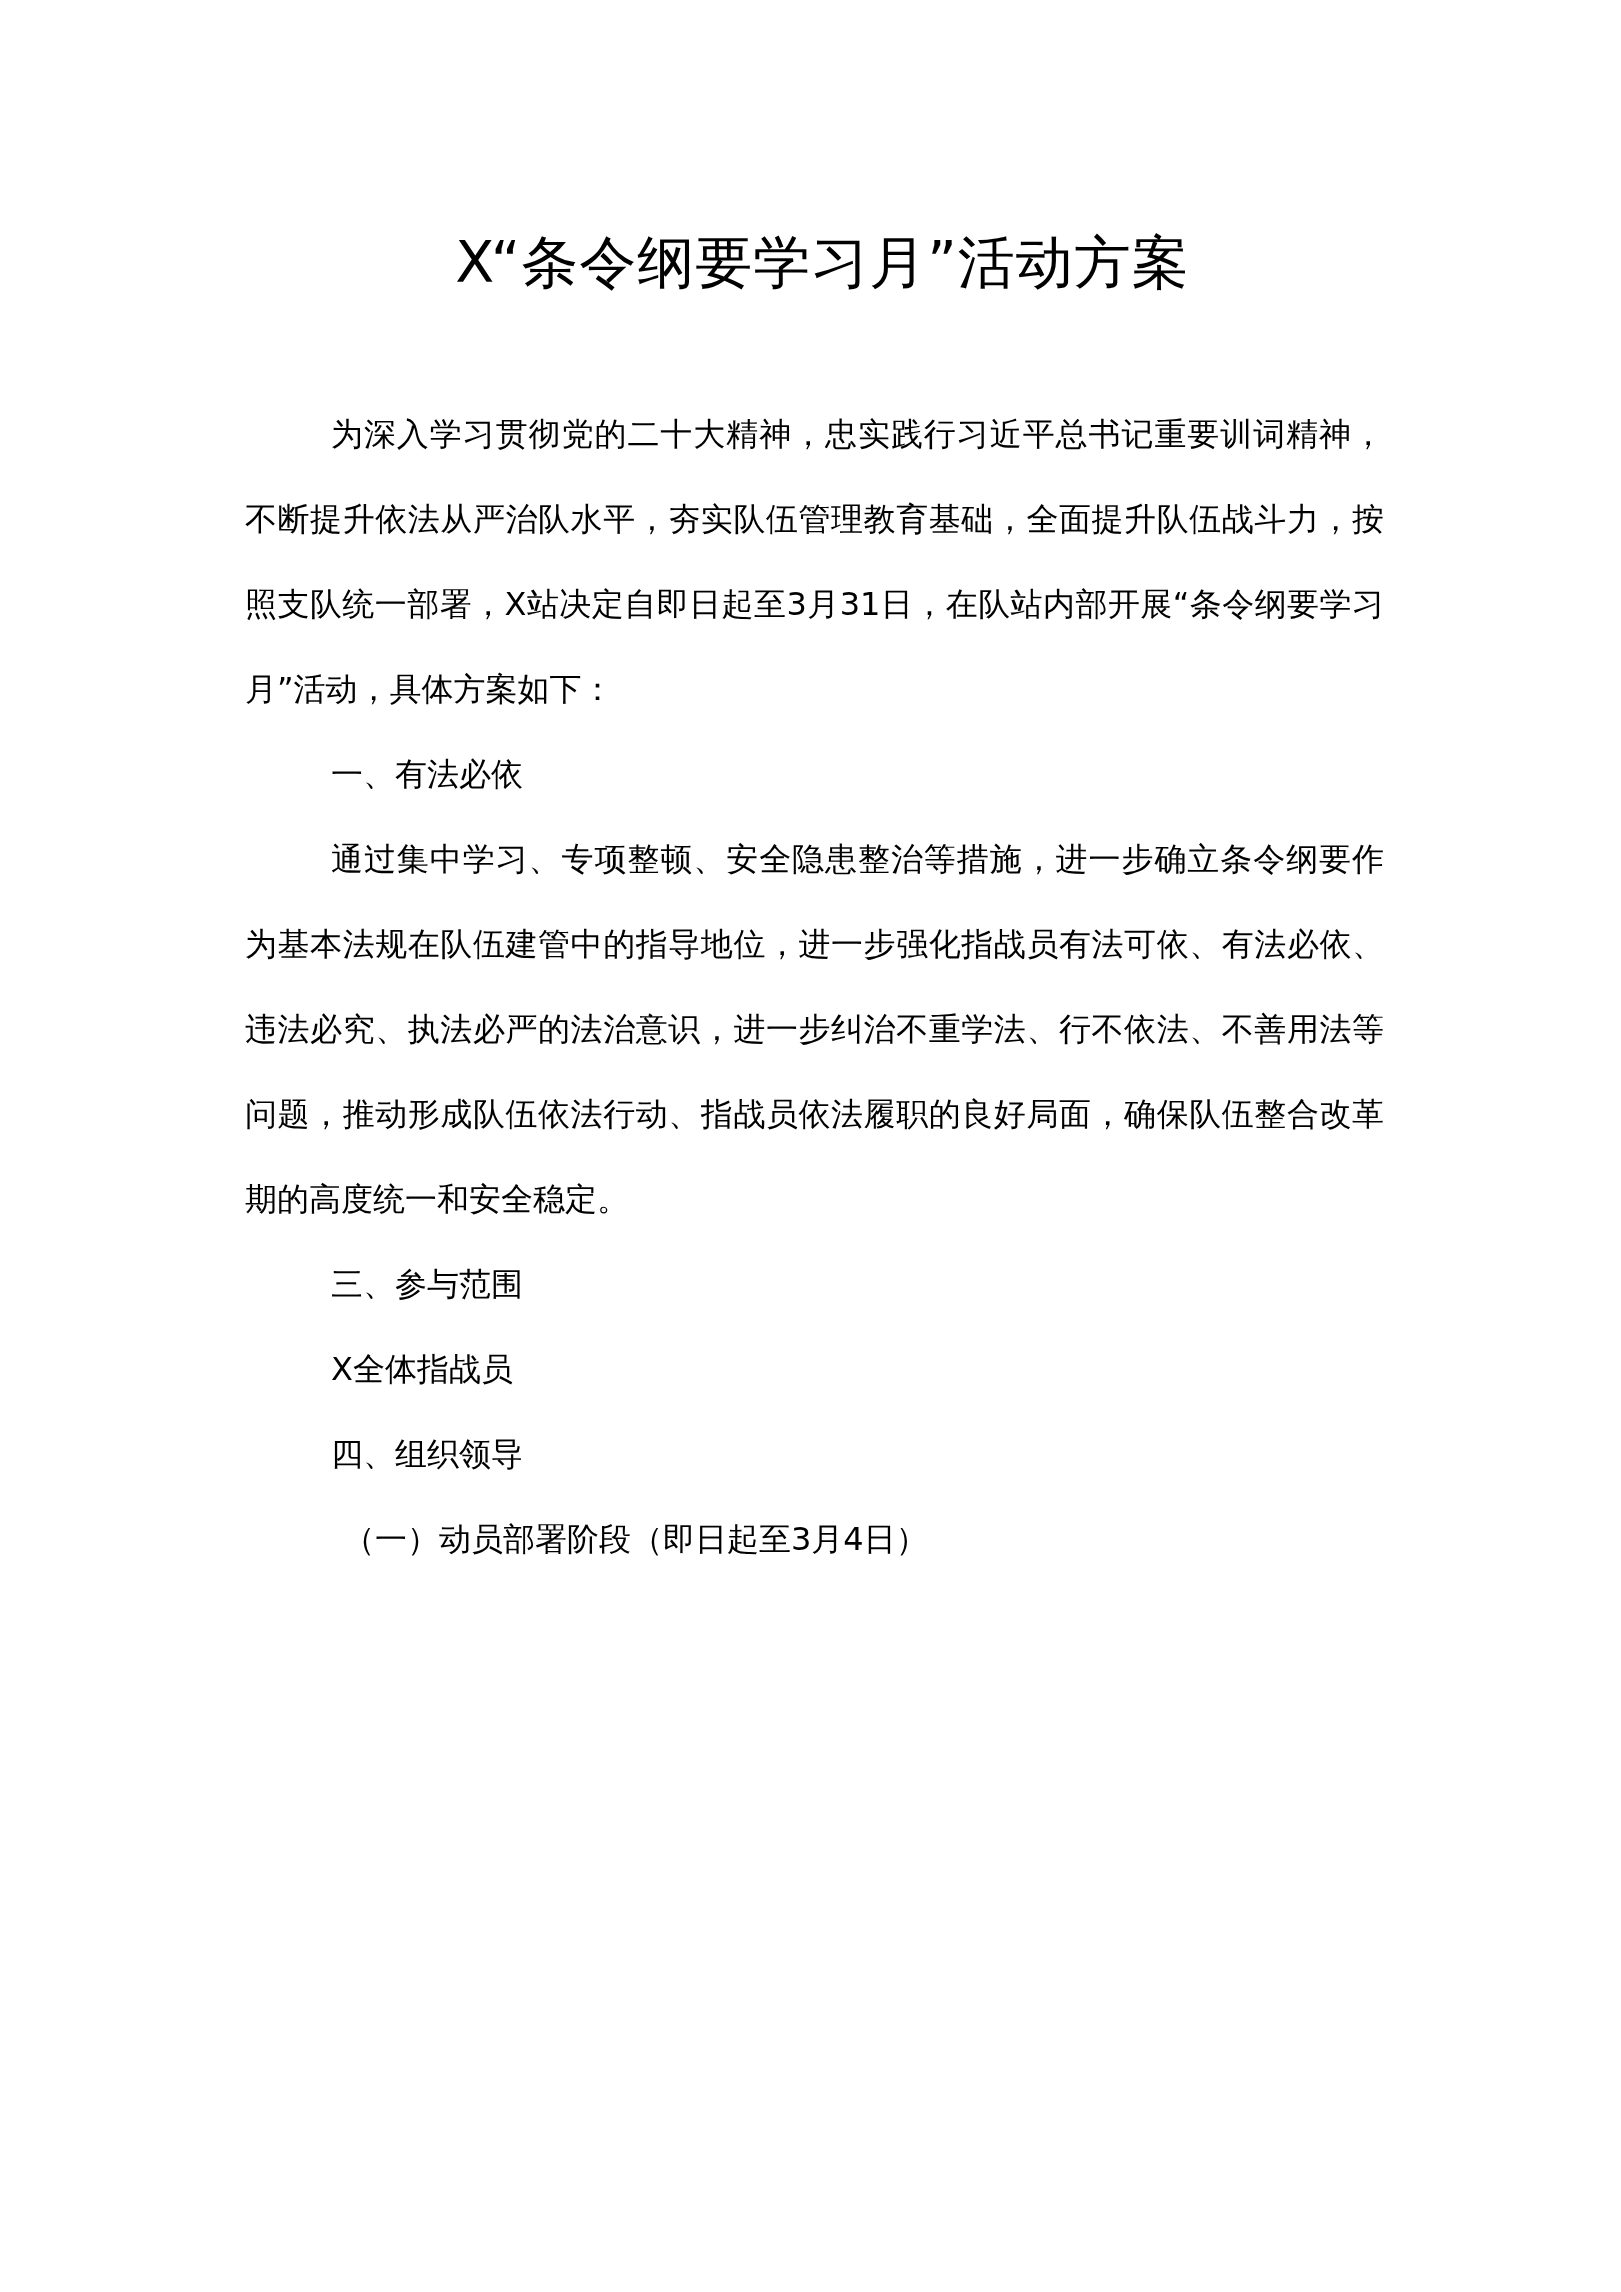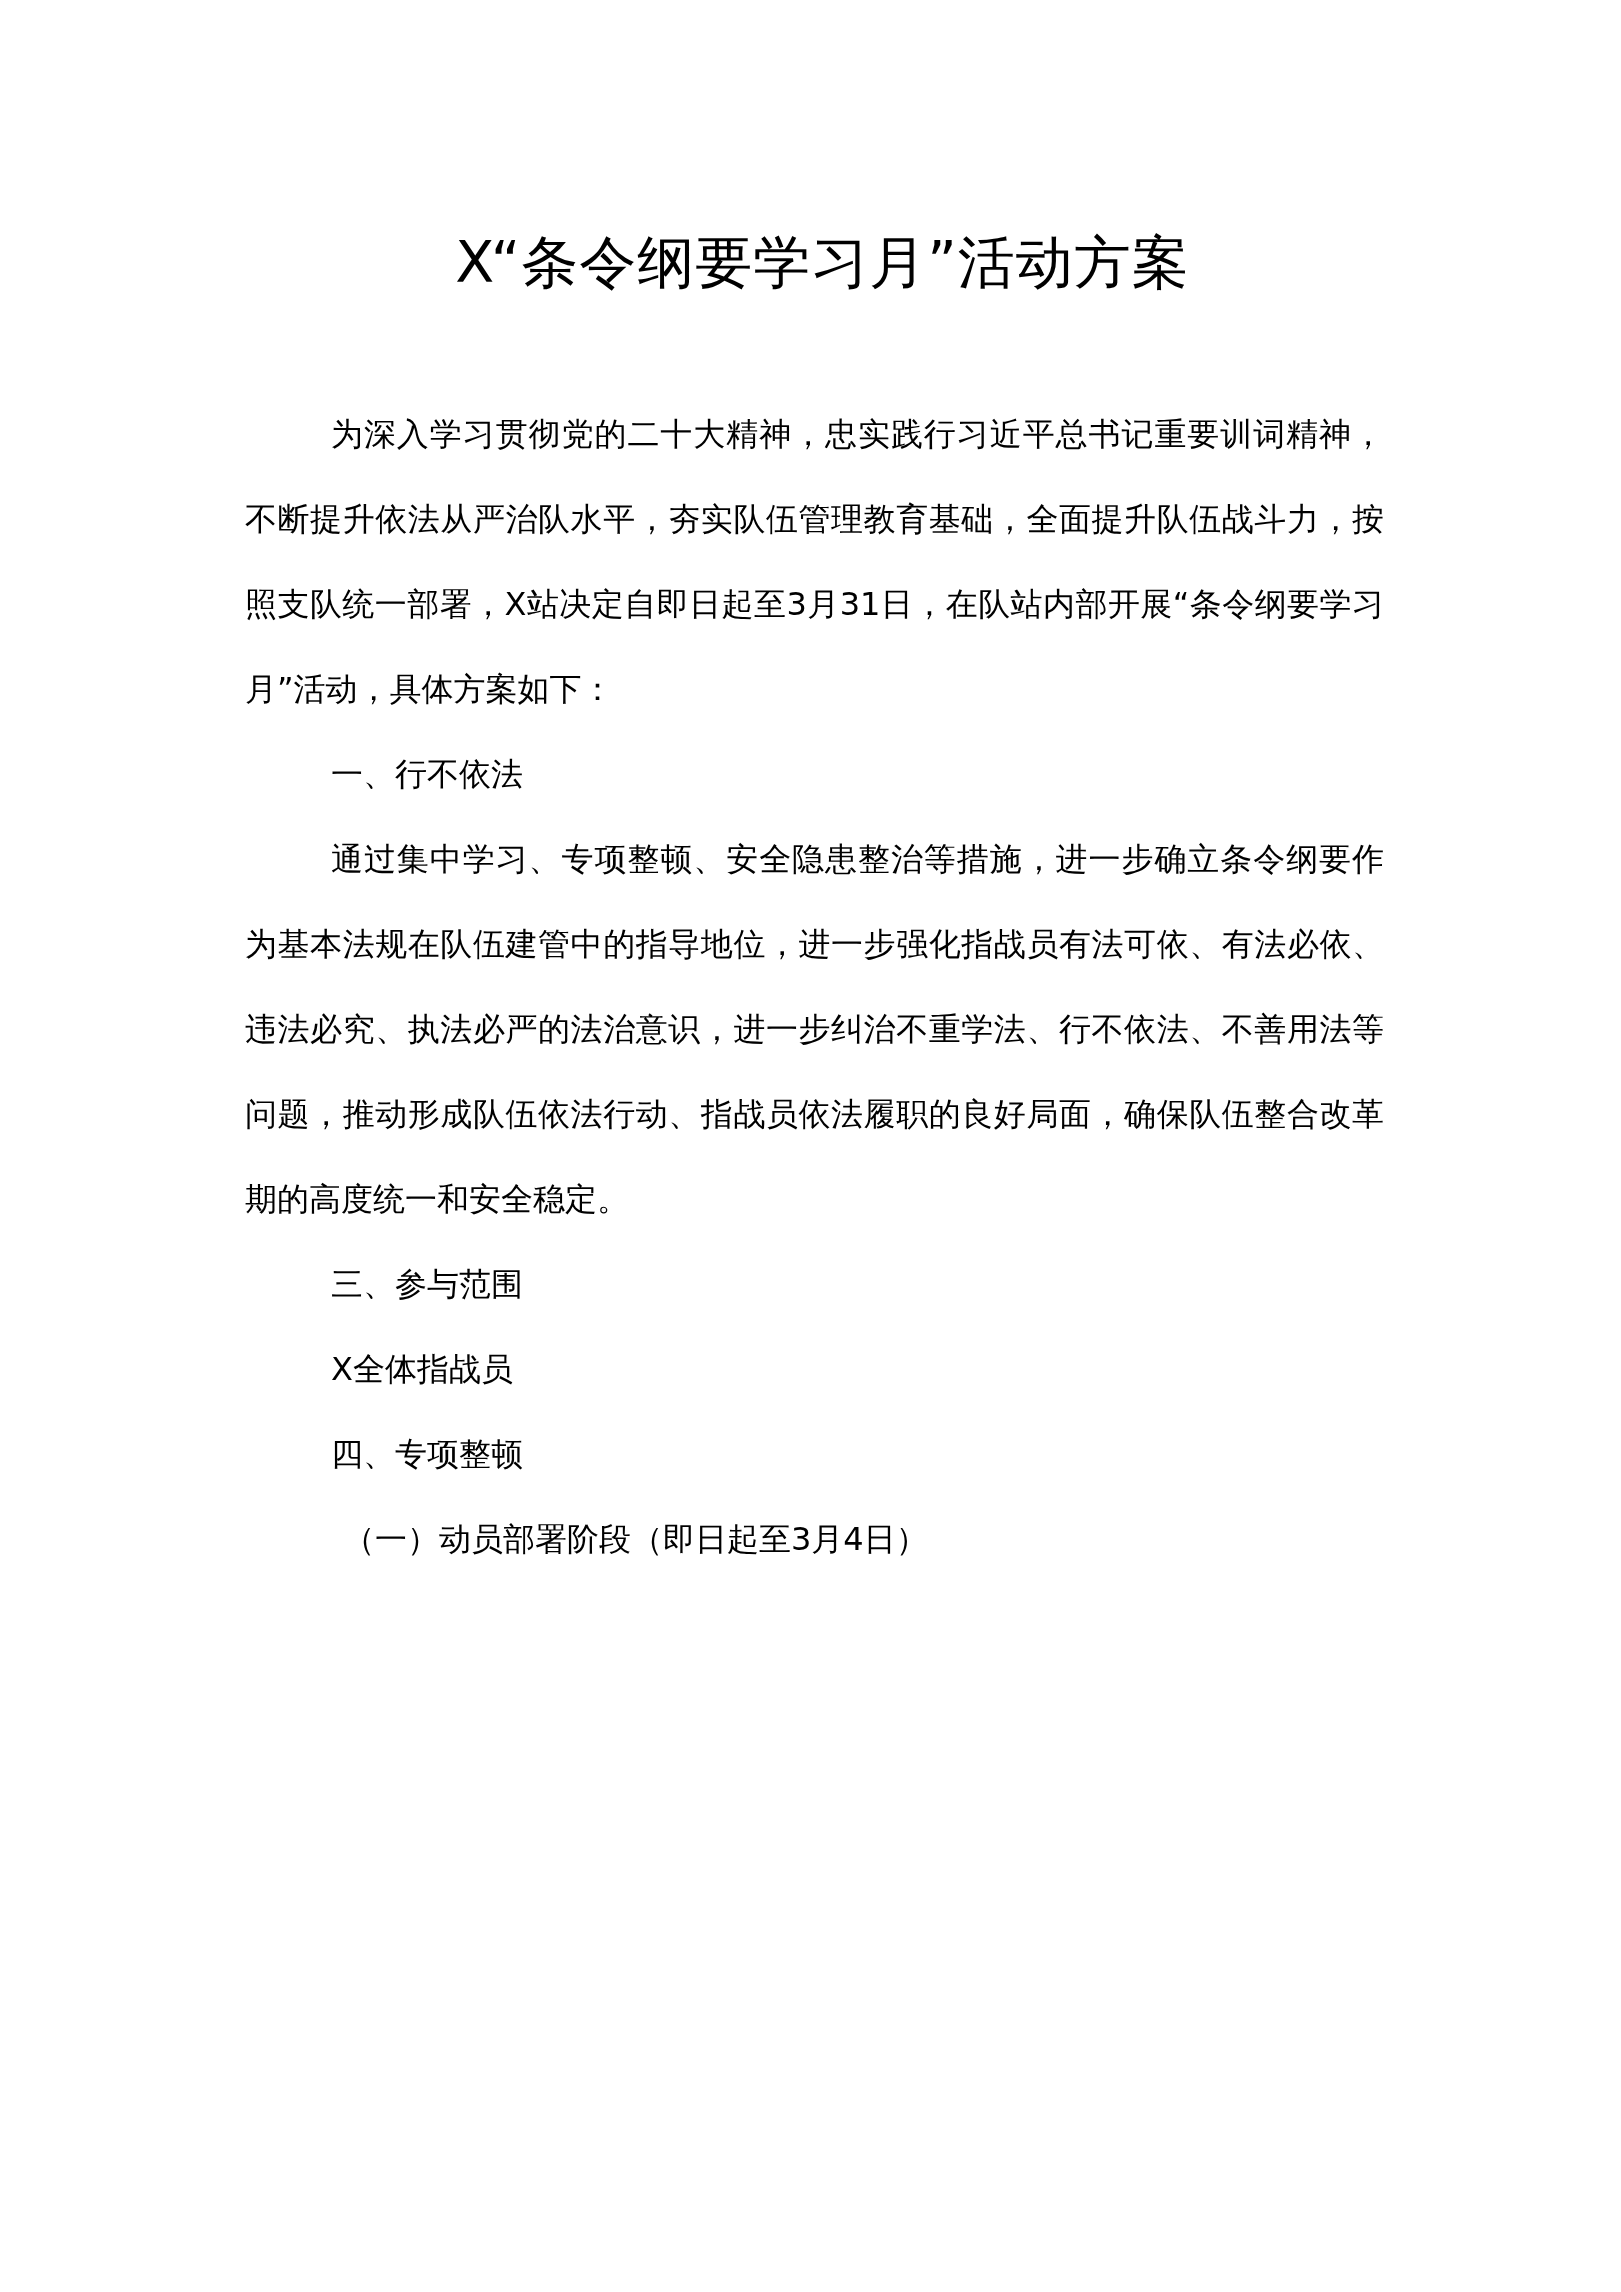--- a/index.html
+++ b/index.html
@@ -16,24 +16,24 @@
 </style>
 </head>
 <body>
 
 <div class="page">
   <div class="title">X“条令纲要学习月”活动方案</div>
 
   <div class="body">
     <p class="p indent">为深入学习贯彻党的二十大精神，忠实践行习近平总书记重要训词精神，不断提升依法从严治队水平，夯实队伍管理教育基础，全面提升队伍战斗力，按照支队统一部署，X站决定自即日起至3月31日，在队站内部开展“条令纲要学习月”活动，具体方案如下：</p>
 
-    <p class="p heading">一、行不依法</p>
+    <p class="p heading">一、有法必依</p>
     <p class="p indent">通过集中学习、专项整顿、安全隐患整治等措施，进一步确立条令纲要作为基本法规在队伍建管中的指导地位，进一步强化指战员有法可依、有法必依、违法必究、执法必严的法治意识，进一步纠治不重学法、行不依法、不善用法等问题，推动形成队伍依法行动、指战员依法履职的良好局面，确保队伍整合改革期的高度统一和安全稳定。</p>
 
 
     <p class="p heading">三、参与范围</p>
     <p class="p heading">X全体指战员</p>
 
-    <p class="p heading">四、专项整顿</p>
+    <p class="p heading">四、组织领导</p>
     <p class="p sub">（一）动员部署阶段（即日起至3月4日）</p>
   </div>
 </div>
 
 
 </body></html>

